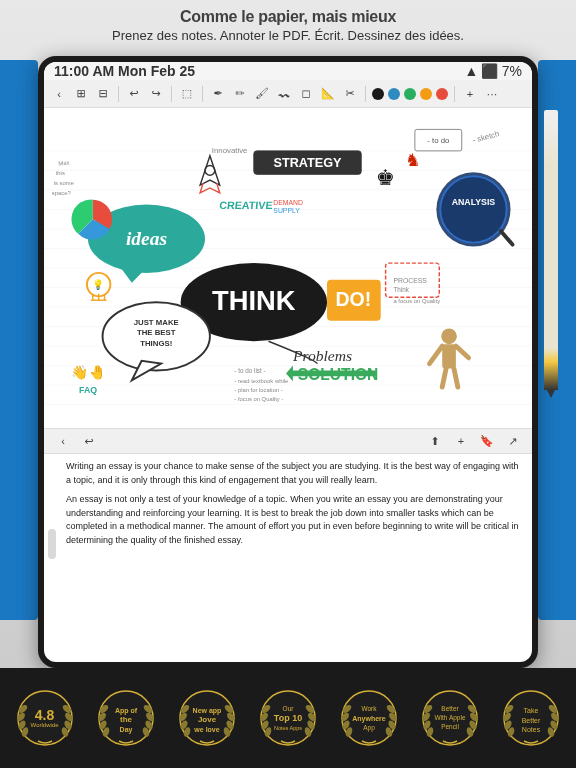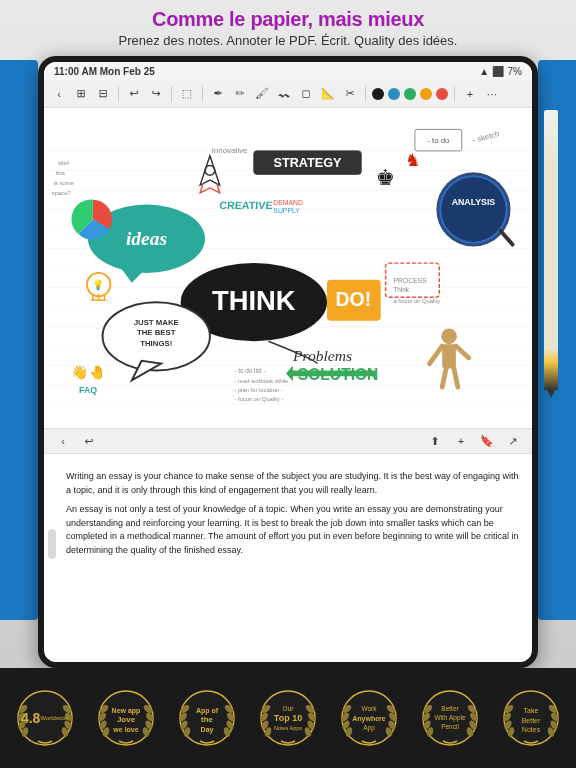--- a/index.html
+++ b/index.html
@@ -62,23 +62,23 @@
 
     
     .header-section {
       position: absolute;
       top: 8px;
       left: 0; right: 0;
       text-align: center;
       z-index: 5;
     }
     .header-title {
-      font-size: 20px;
+      font-size: 16px;
       font-weight: 700;
-      color: #a21caf;
+      color: #404040;
       letter-spacing: -0.3px;
     }
     .header-subtitle {
       font-size: 13px;
       color: #333;
       margin-top: 2px;
     }
 
     
     .ipad {
@@ -106,21 +106,21 @@
     }
 
     
     .status-bar {
       height: 18px;
       background: #f5f5f5;
       display: flex;
       align-items: center;
       justify-content: space-between;
       padding: 0 10px;
-      font-size: 10px;
+      font-size: 14px;
       color: #333;
     }
     .status-left { font-weight: 600; }
     .status-right {
       display: flex;
       align-items: center;
       gap: 3px;
     }
 
     
@@ -201,21 +201,21 @@
       color: #888;
     }
     .bottom-toolbar-right {
       display: flex;
       align-items: center;
       gap: 8px;
     }
 
     
     .text-area {
-      padding: 16px 12px;
+      padding: 6px 12px;
       font-size: 9px;
       line-height: 1.5;
       color: #222;
       height: 180px;
       overflow: hidden;
       position: relative;
     }
     .text-area p { margin-bottom: 6px; }
 
     
@@ -273,36 +273,36 @@
     .laurel-svg {
       position: absolute;
       top: 0; left: 0;
       width: 100%;
       height: 100%;
     }
     .badge-inner {
       position: absolute;
       top: 0; left: 0; right: 0; bottom: 0;
       display: flex;
-      flex-direction: row;
+      flex-direction: column;
       align-items: center;
       justify-content: center;
     }
   </style>
 </head>
 <body>
 
 <div class="bg"></div>
 <div class="blue-left"></div>
 <div class="blue-right"></div>
 <div class="pencil"></div>
 
 <div class="header-section">
   <div class="header-title">Comme le papier, mais mieux</div>
-  <div class="header-subtitle">Prenez des notes. Annoter le PDF. Écrit. Quality des idées.</div>
+  <div class="header-subtitle">Prenez des notes. Annoter le PDF. Écrit. Dessinez des idées.</div>
 </div>
 
 <div class="ipad">
   <div class="ipad-screen">
 
     <div class="status-bar">
       <span class="status-left">
         <span>11:00 AM</span> <span>Mon Feb 25</span>
       </span>
       <span class="status-right">
@@ -524,23 +524,23 @@
           <ellipse cx="6" cy="36" rx="5" ry="3" transform="rotate(-60,6,36)"></ellipse>
           <ellipse cx="9" cy="43" rx="5" ry="3" transform="rotate(-70,9,43)"></ellipse>
         </g>
         <g fill="#8a7a30">
           <ellipse cx="51" cy="20" rx="5" ry="3" transform="rotate(40,51,20)"></ellipse>
           <ellipse cx="53" cy="28" rx="5" ry="3" transform="rotate(50,53,28)"></ellipse>
           <ellipse cx="52" cy="36" rx="5" ry="3" transform="rotate(60,52,36)"></ellipse>
           <ellipse cx="49" cy="43" rx="5" ry="3" transform="rotate(70,49,43)"></ellipse>
         </g>
         <path d="M22,52 Q29,56 36,52" stroke="#d4af37" stroke-width="1.5" fill="none"></path>
-        <text x="29" y="24" text-anchor="middle" font-size="7" fill="#d4af37" font-weight="bold">New app</text>
-        <text x="29" y="33" text-anchor="middle" font-size="8" fill="#d4af37" font-weight="700">Jove</text>
-        <text x="29" y="43" text-anchor="middle" font-size="7" fill="#d4af37" font-weight="bold">we love</text>
+        <text x="29" y="24" text-anchor="middle" font-size="7" fill="#d4af37" font-weight="bold">App of</text>
+        <text x="29" y="33" text-anchor="middle" font-size="8" fill="#d4af37" font-weight="900">the</text>
+        <text x="29" y="43" text-anchor="middle" font-size="7" fill="#d4af37" font-weight="bold">Day</text>
       </svg>
     </div>
   </div>
 
   <div class="badge-item">
     <div class="laurel-wrap">
       <svg class="laurel-svg" viewBox="0 0 58 58" xmlns="http://www.w3.org/2000/svg">
         <circle cx="29" cy="29" r="27" fill="#1e1e1e" stroke="#d4af37" stroke-width="1.5"></circle>
         <g fill="#8a7a30">
           <ellipse cx="7" cy="20" rx="5" ry="3" transform="rotate(-40,7,20)"></ellipse>
@@ -548,23 +548,23 @@
           <ellipse cx="6" cy="36" rx="5" ry="3" transform="rotate(-60,6,36)"></ellipse>
           <ellipse cx="9" cy="43" rx="5" ry="3" transform="rotate(-70,9,43)"></ellipse>
         </g>
         <g fill="#8a7a30">
           <ellipse cx="51" cy="20" rx="5" ry="3" transform="rotate(40,51,20)"></ellipse>
           <ellipse cx="53" cy="28" rx="5" ry="3" transform="rotate(50,53,28)"></ellipse>
           <ellipse cx="52" cy="36" rx="5" ry="3" transform="rotate(60,52,36)"></ellipse>
           <ellipse cx="49" cy="43" rx="5" ry="3" transform="rotate(70,49,43)"></ellipse>
         </g>
         <path d="M22,52 Q29,56 36,52" stroke="#d4af37" stroke-width="1.5" fill="none"></path>
-        <text x="29" y="24" text-anchor="middle" font-size="7" fill="#d4af37" font-weight="bold">App of</text>
-        <text x="29" y="33" text-anchor="middle" font-size="8" fill="#d4af37" font-weight="900">the</text>
-        <text x="29" y="43" text-anchor="middle" font-size="7" fill="#d4af37" font-weight="bold">Day</text>
+        <text x="29" y="24" text-anchor="middle" font-size="7" fill="#d4af37" font-weight="bold">New app</text>
+        <text x="29" y="33" text-anchor="middle" font-size="8" fill="#d4af37" font-weight="700">Jove</text>
+        <text x="29" y="43" text-anchor="middle" font-size="7" fill="#d4af37" font-weight="bold">we love</text>
       </svg>
     </div>
   </div>
 
   <div class="badge-item">
     <div class="laurel-wrap">
       <svg class="laurel-svg" viewBox="0 0 58 58" xmlns="http://www.w3.org/2000/svg">
         <circle cx="29" cy="29" r="27" fill="#1e1e1e" stroke="#d4af37" stroke-width="1.5"></circle>
         <g fill="#8a7a30">
           <ellipse cx="7" cy="20" rx="5" ry="3" transform="rotate(-40,7,20)"></ellipse>

